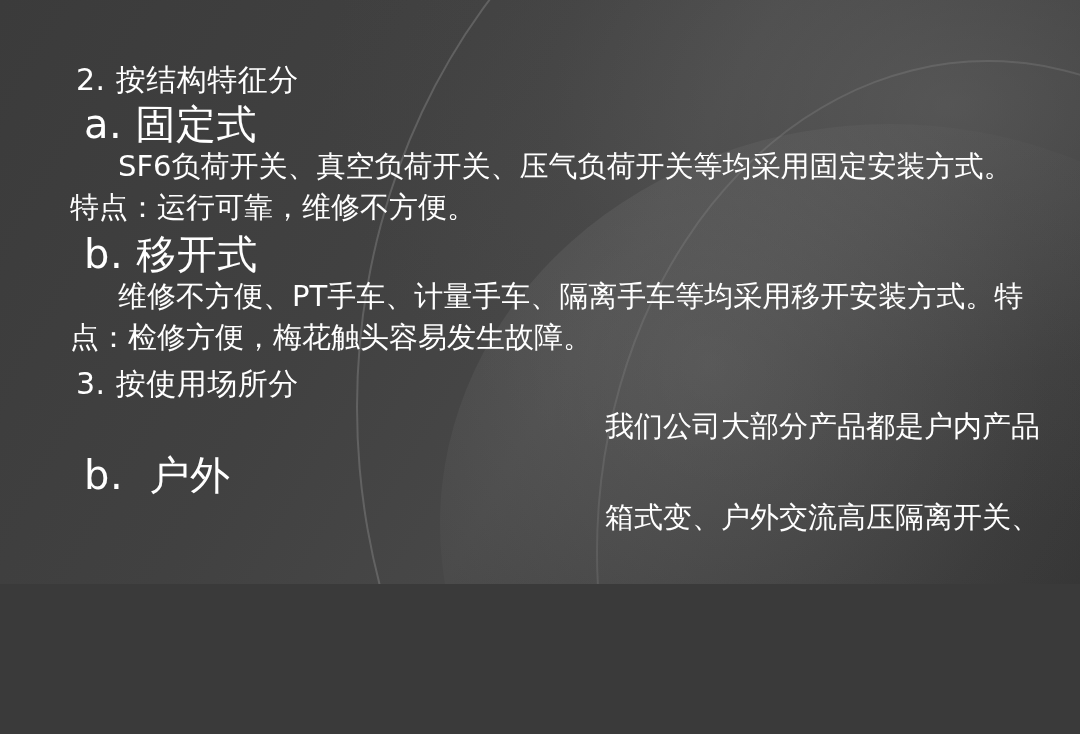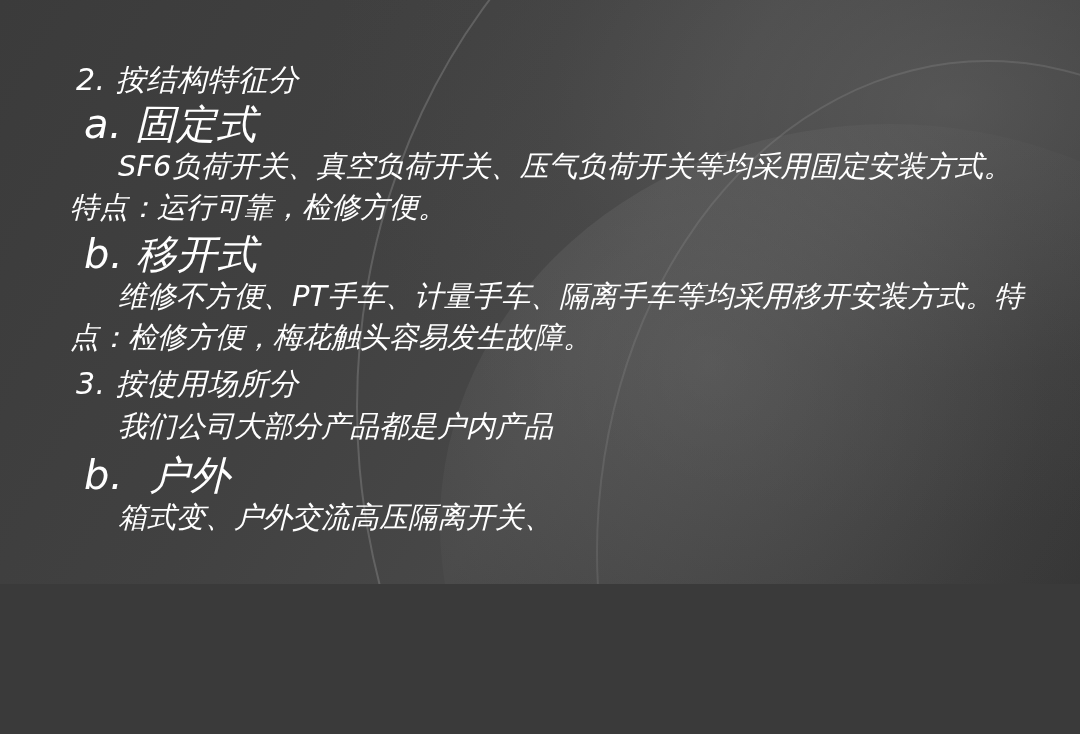--- a/index.html
+++ b/index.html
@@ -14,21 +14,20 @@
     background: #3a3a3a;
   }
   .slide {
     position: relative;
     width: 1080px;
     height: 584px;
     background:
       radial-gradient(ellipse 900px 600px at 88% 18%, rgba(120,120,120,0.38) 0%, rgba(90,90,90,0.12) 45%, rgba(0,0,0,0) 70%),
       linear-gradient(120deg, #3b3b3b 0%, #414141 35%, #474747 55%, #3c3c3c 80%, #333333 100%);
     overflow: hidden;
-    font-style: italic;
   }
   
   .swoosh {
     position: absolute;
     border-radius: 50%;
     border: 2px solid rgba(255,255,255,0.13);
     pointer-events: none;
   }
   .swoosh-1 {
     width: 1100px;
@@ -87,36 +86,37 @@
     line-height: 41px;
     margin-left: 0px;
     text-indent: 48px;
     letter-spacing: 0px;
   }
   .body-plain {
     font-size: 29px;
     line-height: 41px;
     margin-left: 48px;
     letter-spacing: 0px;
+    text-align: right;
   }
   .sp-a { margin-top: 6px; }
   .sp-b { margin-top: 4px; }
 </style>
 </head>
 <body>
 
 <div class="slide">
   <div class="swoosh swoosh-1"></div>
   <div class="swoosh swoosh-2"></div>
   <div class="glow"></div>
 
   <div class="content">
     <div class="line lv1">2. 按结构特征分</div>
     <div class="line lv2">a. 固定式</div>
-    <div class="line body-para">SF6负荷开关、真空负荷开关、压气负荷开关等均采用固定安装方式。特点：运行可靠，检修方便。</div>
+    <div class="line body-para">SF6负荷开关、真空负荷开关、压气负荷开关等均采用固定安装方式。特点：运行可靠，维修不方便。</div>
     <div class="line lv2 sp-b">b. 移开式</div>
     <div class="line body-para">维修不方便、PT手车、计量手车、隔离手车等均采用移开安装方式。特点：检修方便，梅花触头容易发生故障。</div>
     <div class="line lv1 sp-b">3. 按使用场所分</div>
     <div class="line body-plain">我们公司大部分产品都是户内产品</div>
     <div class="line lv2 sp-a">b.  户外</div>
     <div class="line body-plain">箱式变、户外交流高压隔离开关、</div>
   </div>
 </div>
 
 </body></html>

